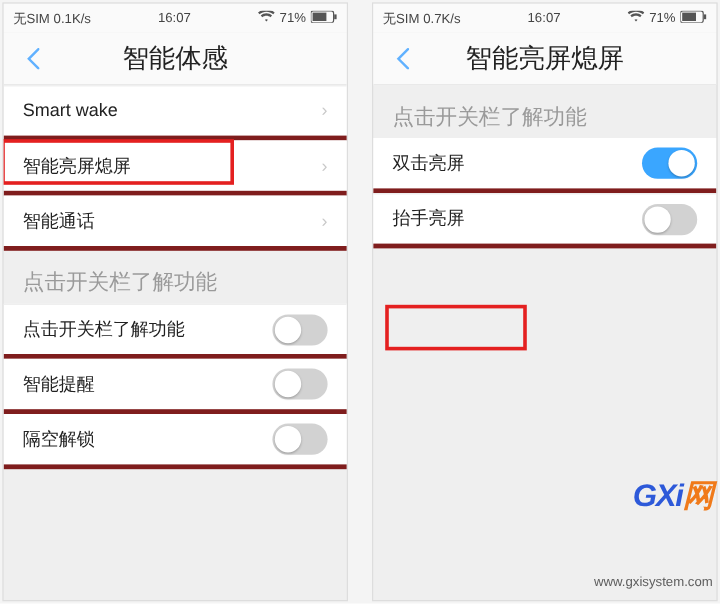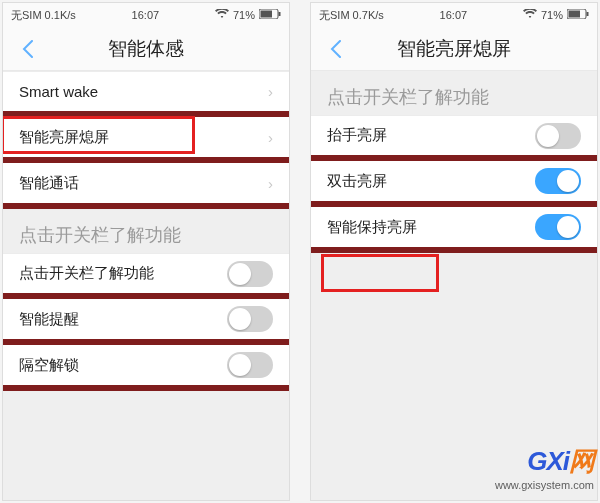--- a/index.html
+++ b/index.html
@@ -53,37 +53,37 @@
     top: 0;
     bottom: 0;
     width: 32px;
     display: flex;
     align-items: center;
     justify-content: center;
     color: #60b1ff;
     font-size: 20px;
   }
   .navbar .title {
-    font-size: 19px;
+    font-size: 22px;
     color: #222;
     font-weight: 500;
   }
   .section-hint {
     font-size: 18px;
     color: #9a9a9a;
     padding: 14px 16px 6px;
   }
   .row {
     background: #fff;
     min-height: 46px;
     padding: 0 16px;
     display: flex;
     align-items: center;
     justify-content: space-between;
-    border-bottom: 6px solid #7f1d1d;
+    border-bottom: 4px solid #7f1d1d;
     font-size: 15px;
     color: #222;
     position: relative;
   }
   .row.first-in-group { border-top: 1px solid #ececec; }
   .chevron {
     color: #c9c9c9;
     font-size: 15px;
   }
   .toggle {
@@ -125,20 +125,21 @@
     font-size: 26px;
     font-weight: 700;
     font-style: italic;
     color: #2d59d9;
     letter-spacing: -1px;
   }
   .watermark .logo .accent { color: #f07a1a; }
   .watermark .url {
     font-size: 11px;
     color: #5d5d5d;
+    margin-top: 48px;
   }
   .wifi-icon, .batt-icon { display:inline-block; }
 </style>
 </head>
 <body>
 
 <div class="phones">
 
   <div class="phone">
     <div class="statusbar">
@@ -230,35 +231,29 @@
       <div class="back">
         <svg width="11" height="18" viewBox="0 0 11 18">
             <path d="M10 1L2 9l8 8" stroke="#60b1ff" stroke-width="2" fill="none" stroke-linecap="round"></path>
           </svg>
       </div>
       <div class="title">智能亮屏熄屏</div>
     </div>
 
     <div class="section-hint">点击开关栏了解功能</div>
 
+    <div class="row">
+      <span>双击亮屏</span>
+      <span class="toggle on">
+          <span class="knob"></span>
+        </span>
+    </div>
     <div class="row first-in-group">
       <span>抬手亮屏</span>
       <span class="toggle">
-          <span class="knob"></span>
-        </span>
-    </div>
-    <div class="row">
-      <span>双击亮屏</span>
-      <span class="toggle on">
-          <span class="knob"></span>
-        </span>
-    </div>
-    <div class="row">
-      <span>智能保持亮屏</span>
-      <span class="toggle on">
           <span class="knob"></span>
         </span>
     </div>
 
     <div style="height:16px"></div>
 
 
     <div class="red-highlight" style="left:10px; top:251px; width:118px; height:38px;"></div>
   </div>
 </div>

